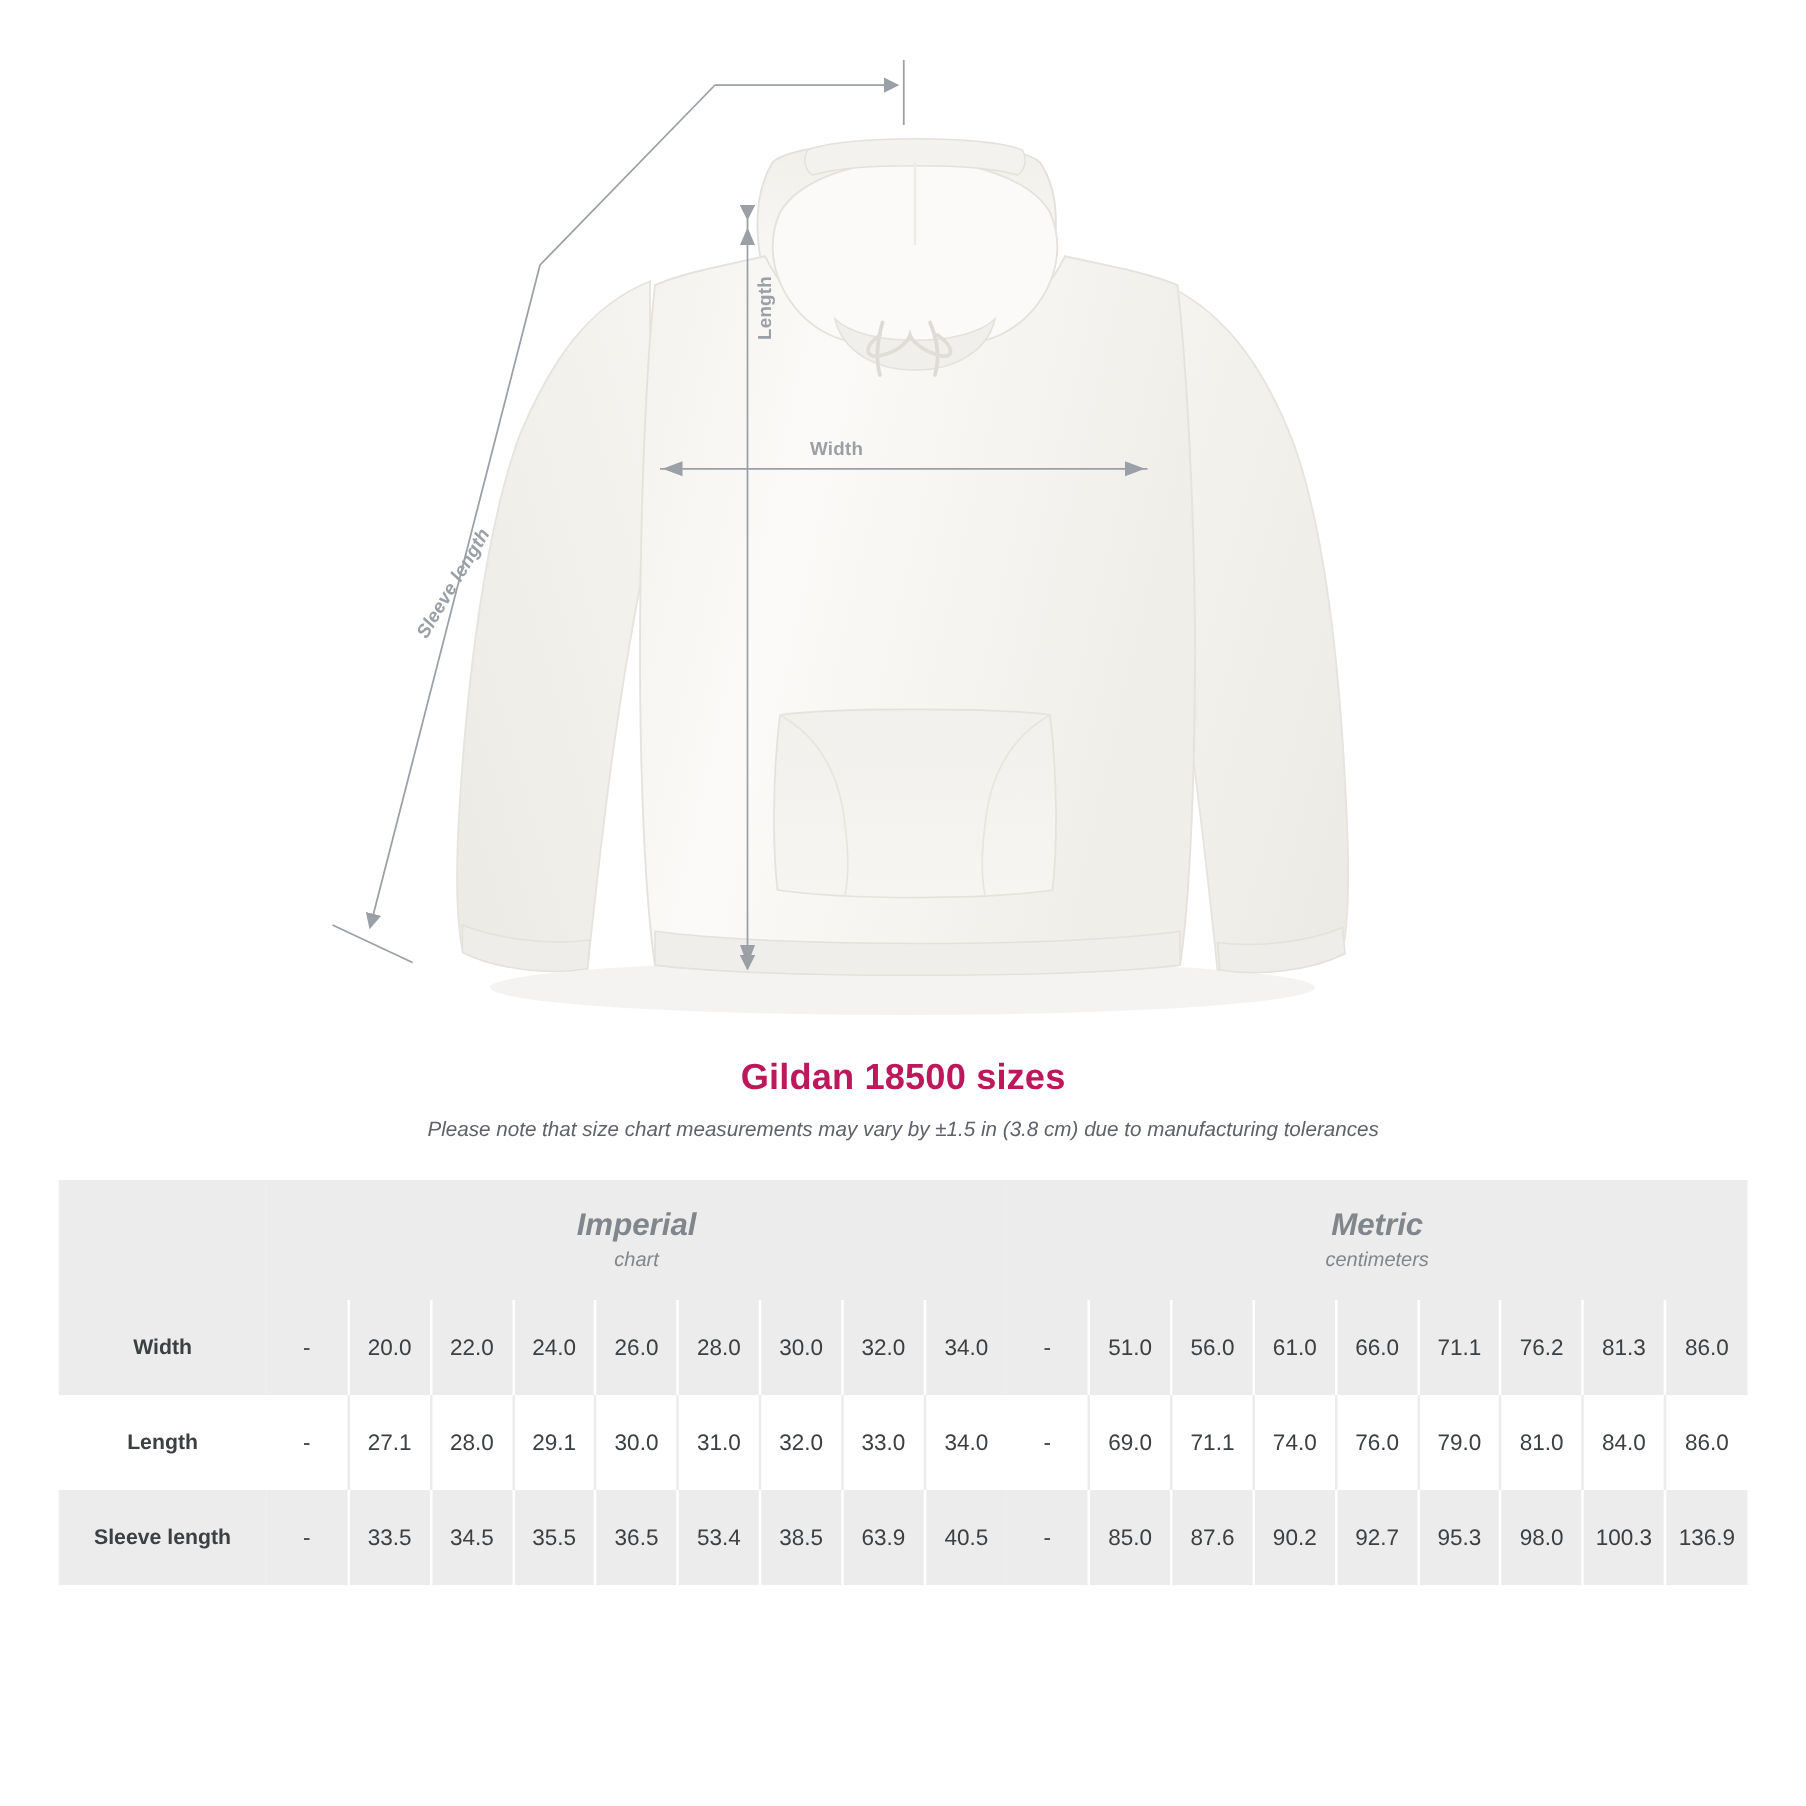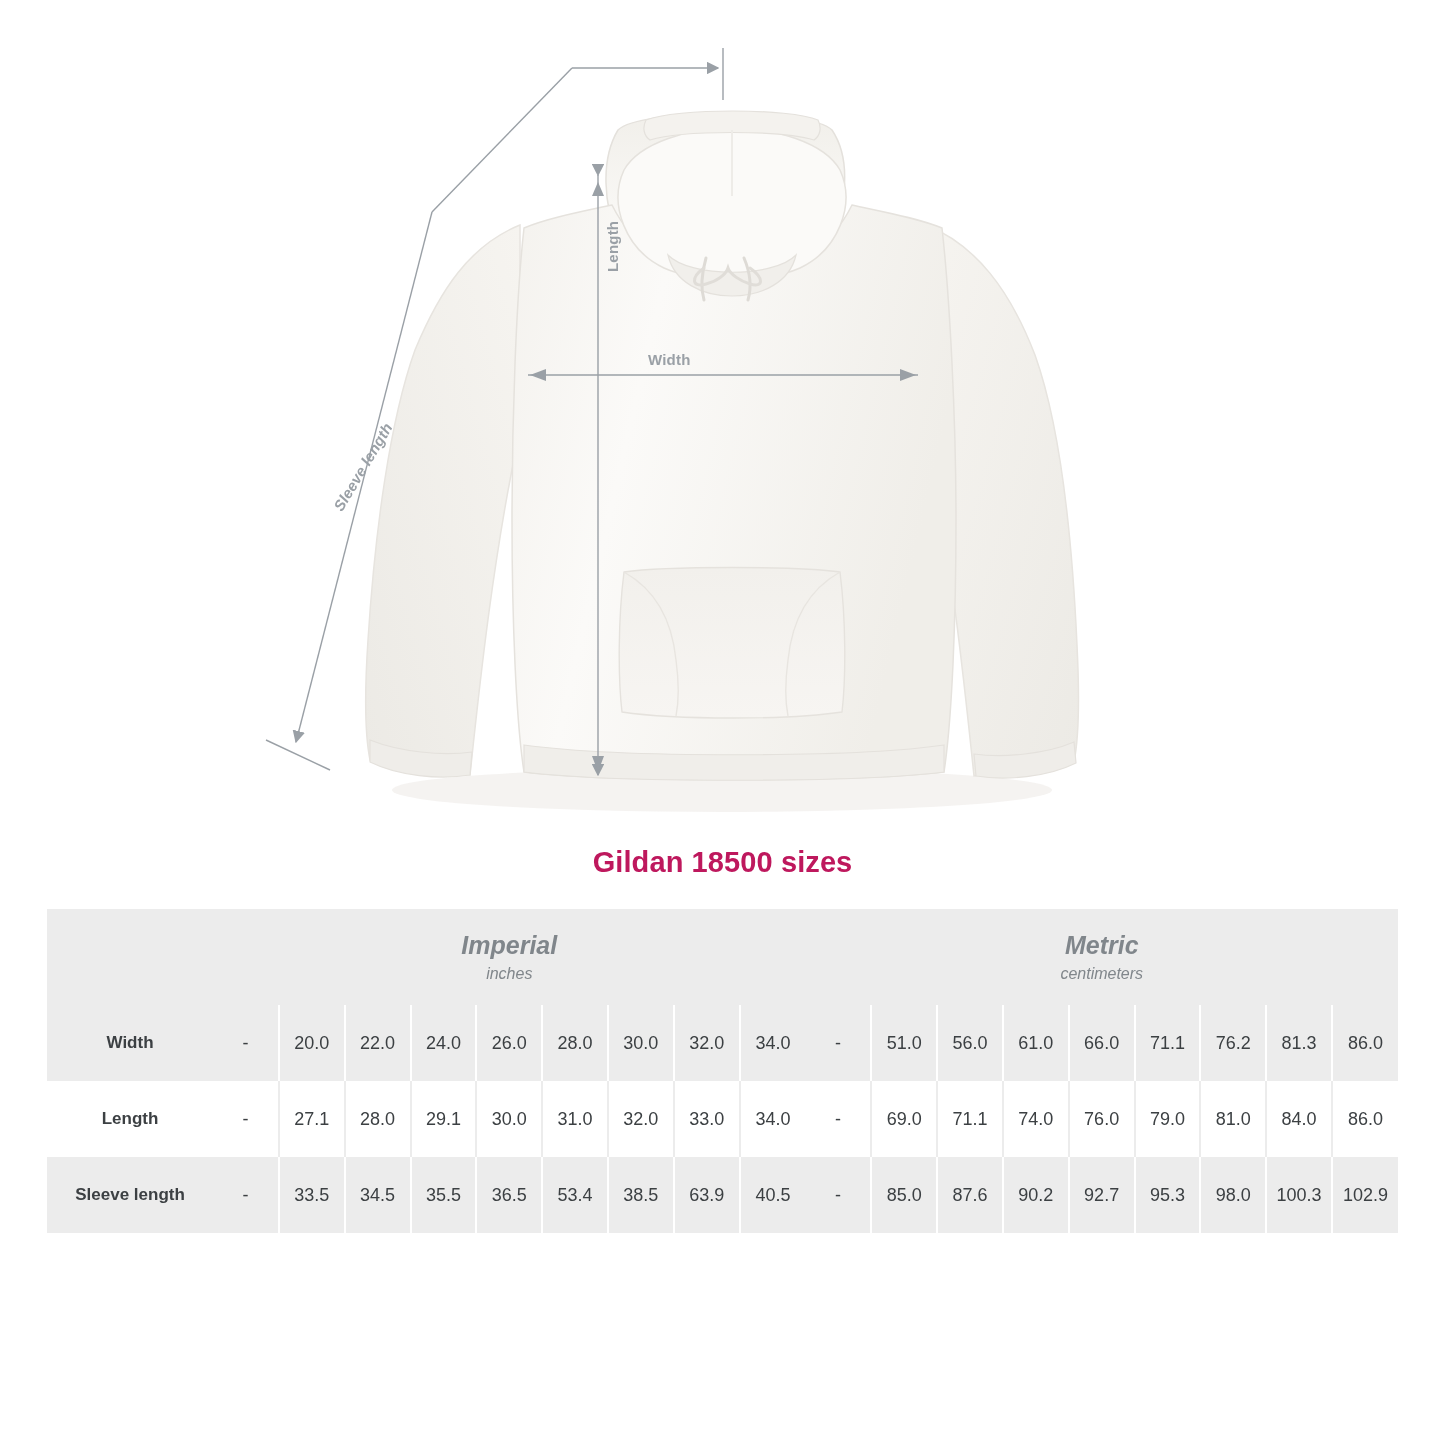--- a/index.html
+++ b/index.html
@@ -253,20 +253,21 @@
       </svg>
 
       <div class="dim-label width-label">Width</div>
       <div class="dim-label length-label">Length</div>
       <div class="dim-label sleeve-label">Sleeve length</div>
     </div>
   </div>
 
   <div class="title-block">
     <div class="chart-title">Gildan 18500 sizes</div>
+    <div class="chart-note">Please note that size chart measurements may vary by ±1.5 in (3.8 cm) due to manufacturing tolerances</div>
   </div>
 
   <div class="table-wrap">
     <table class="size-table">
       <colgroup>
         <col class="first-col">
         <col class="data-col">
           <col class="data-col">
           <col class="data-col">
           <col class="data-col">
@@ -284,21 +285,21 @@
           <col class="data-col">
           <col class="data-col">
           <col class="data-col">
       </colgroup>
 
       <tbody>
           <tr class="unit-head-row">
         <td></td>
         <td colspan="9">
           <div class="unit-name">Imperial</div>
-          <div class="unit-sub">inches</div>
+          <div class="unit-sub">chart</div>
         </td>
         <td colspan="9">
           <div class="unit-name">Metric</div>
           <div class="unit-sub">centimeters</div>
         </td>
       </tr>
 
 
       <tr class="data-row row-shaded">
         <td class="rowlabel">Width</td>
@@ -356,18 +357,18 @@
         <td class="colsep">63.9</td>
         <td class="colsep">40.5</td>
         <td>-</td>
         <td class="colsep">85.0</td>
         <td class="colsep">87.6</td>
         <td class="colsep">90.2</td>
         <td class="colsep">92.7</td>
         <td class="colsep">95.3</td>
         <td class="colsep">98.0</td>
         <td class="colsep">100.3</td>
-        <td class="colsep">102.9</td>
+        <td class="colsep">136.9</td>
       </tr>
     </tbody>
       </table>
   </div>
 </div>
 
 </body></html>

